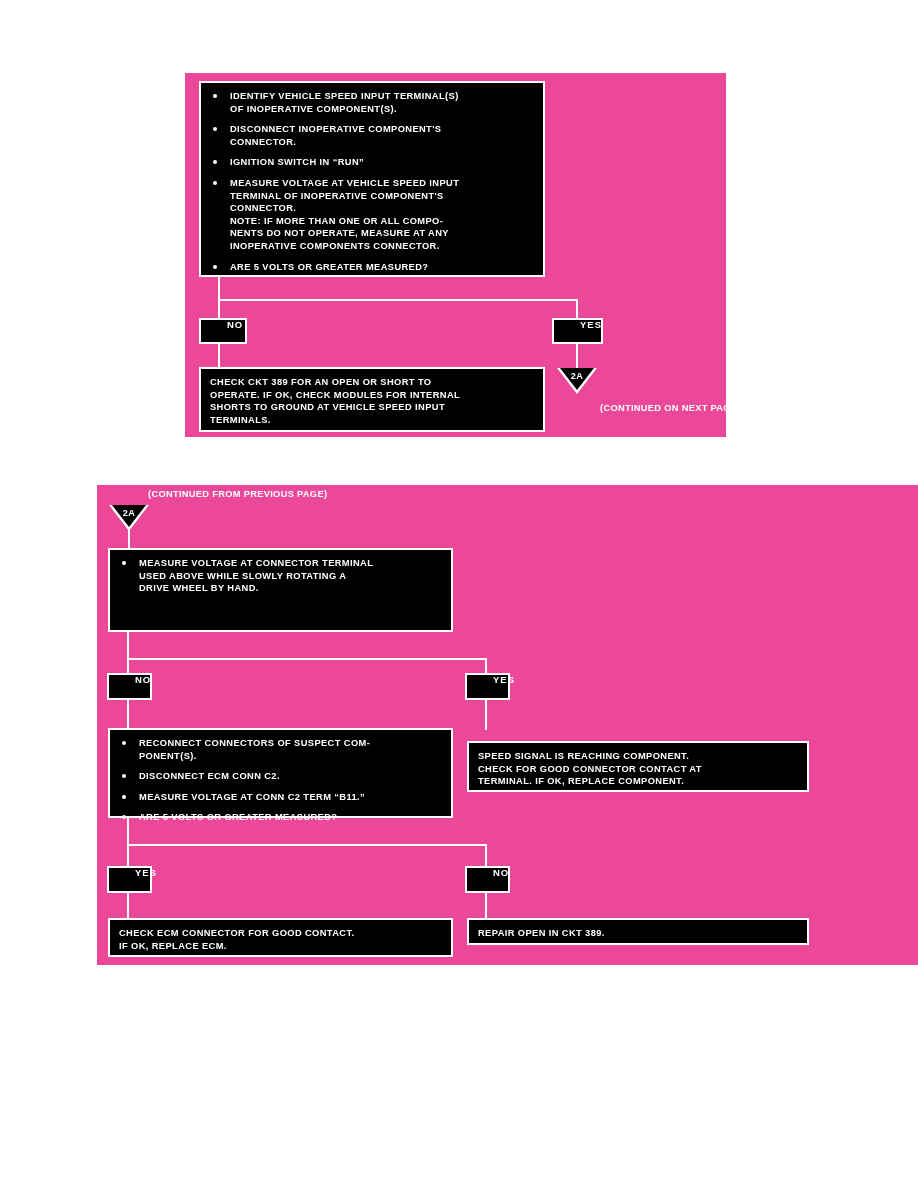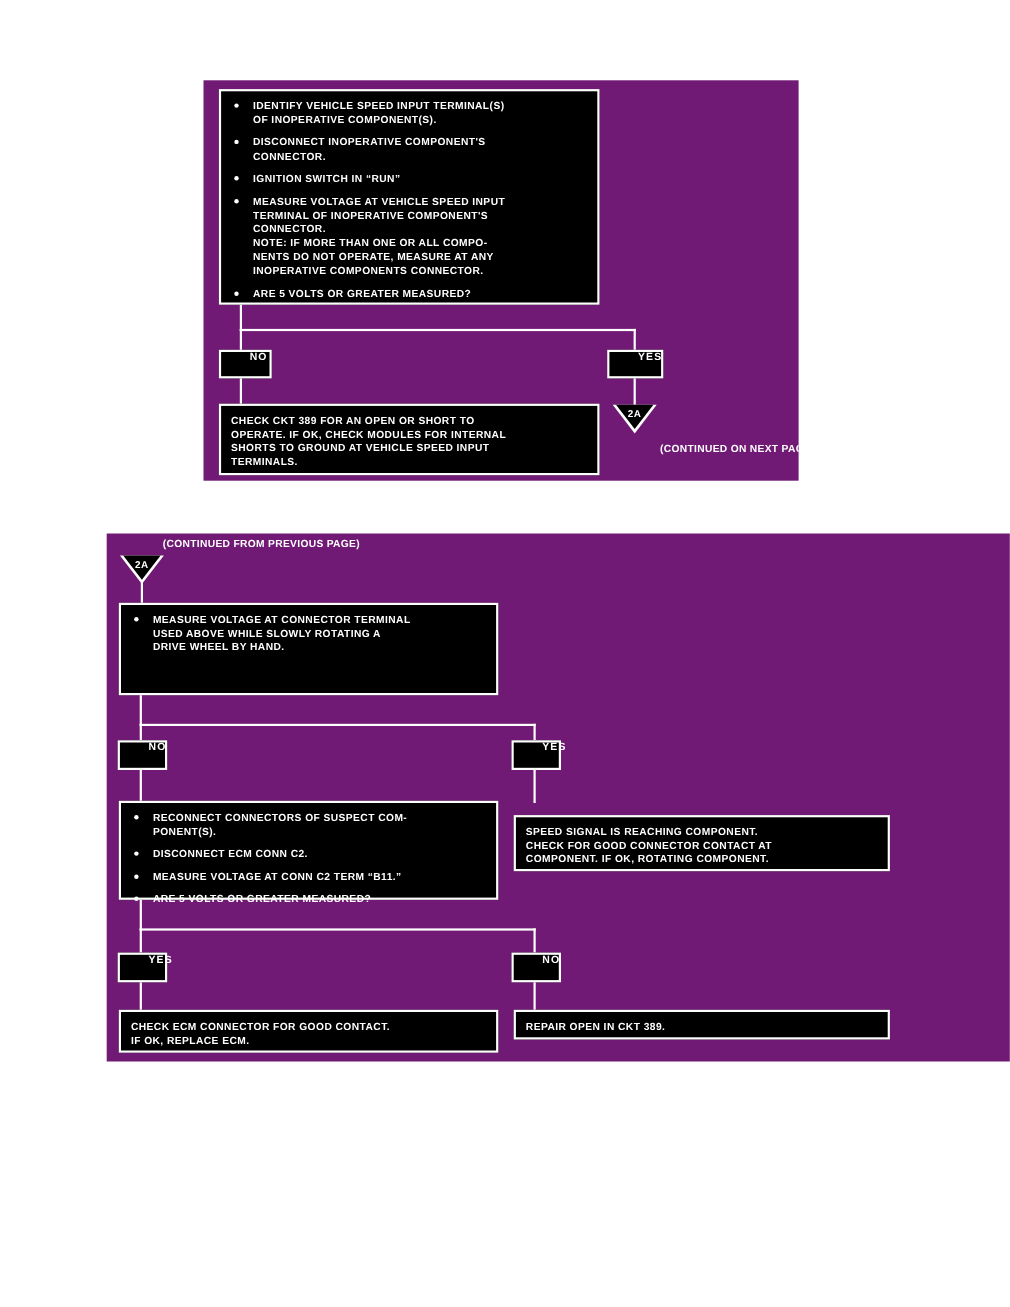--- a/index.html
+++ b/index.html
@@ -11,21 +11,21 @@
     width: 918px;
     height: 1188px;
     position: relative;
     font-family: "Liberation Sans", sans-serif;
     -webkit-font-smoothing: none;
   }
 
   
   .panel {
     position: absolute;
-    background: #701a75;
+    background: #ec4899;
     overflow: hidden;
   }
   #panel-1 { left: 185px; top: 73px;  width: 541px; height: 364px; }
   #panel-2 { left: 97px;  top: 485px; width: 831px; height: 480px; }
 
   
   .box {
     position: absolute;
     box-sizing: border-box;
     background: #000000;
@@ -256,21 +256,21 @@
       <li>
         <span class="bullet"></span>
         <span>ARE 5 VOLTS OR GREATER MEASURED?</span>
       </li>
     </ul>
   </div>
 
   <div class="box stmt" style="left:370px; top:256px; width:342px; height:51px;">
     <p class="plain">SPEED SIGNAL IS REACHING COMPONENT.</p>
     <p class="plain">CHECK FOR GOOD CONNECTOR CONTACT AT</p>
-    <p class="plain">COMPONENT.  IF OK, ROTATING COMPONENT.</p>
+    <p class="plain">TERMINAL.  IF OK, REPLACE COMPONENT.</p>
   </div>
 
   <div class="vline" style="left:30px; top:333px; height:28px;"></div>
   <div class="hline" style="left:30px; top:359px; width:360px;"></div>
   <div class="vline" style="left:388px; top:359px; height:22px;"></div>
   <div class="vline" style="left:30px; top:359px; height:22px;"></div>
 
   <div class="box yn" style="left:10px; top:381px; width:45px; height:27px;">
     <span>YES</span>
   </div>

